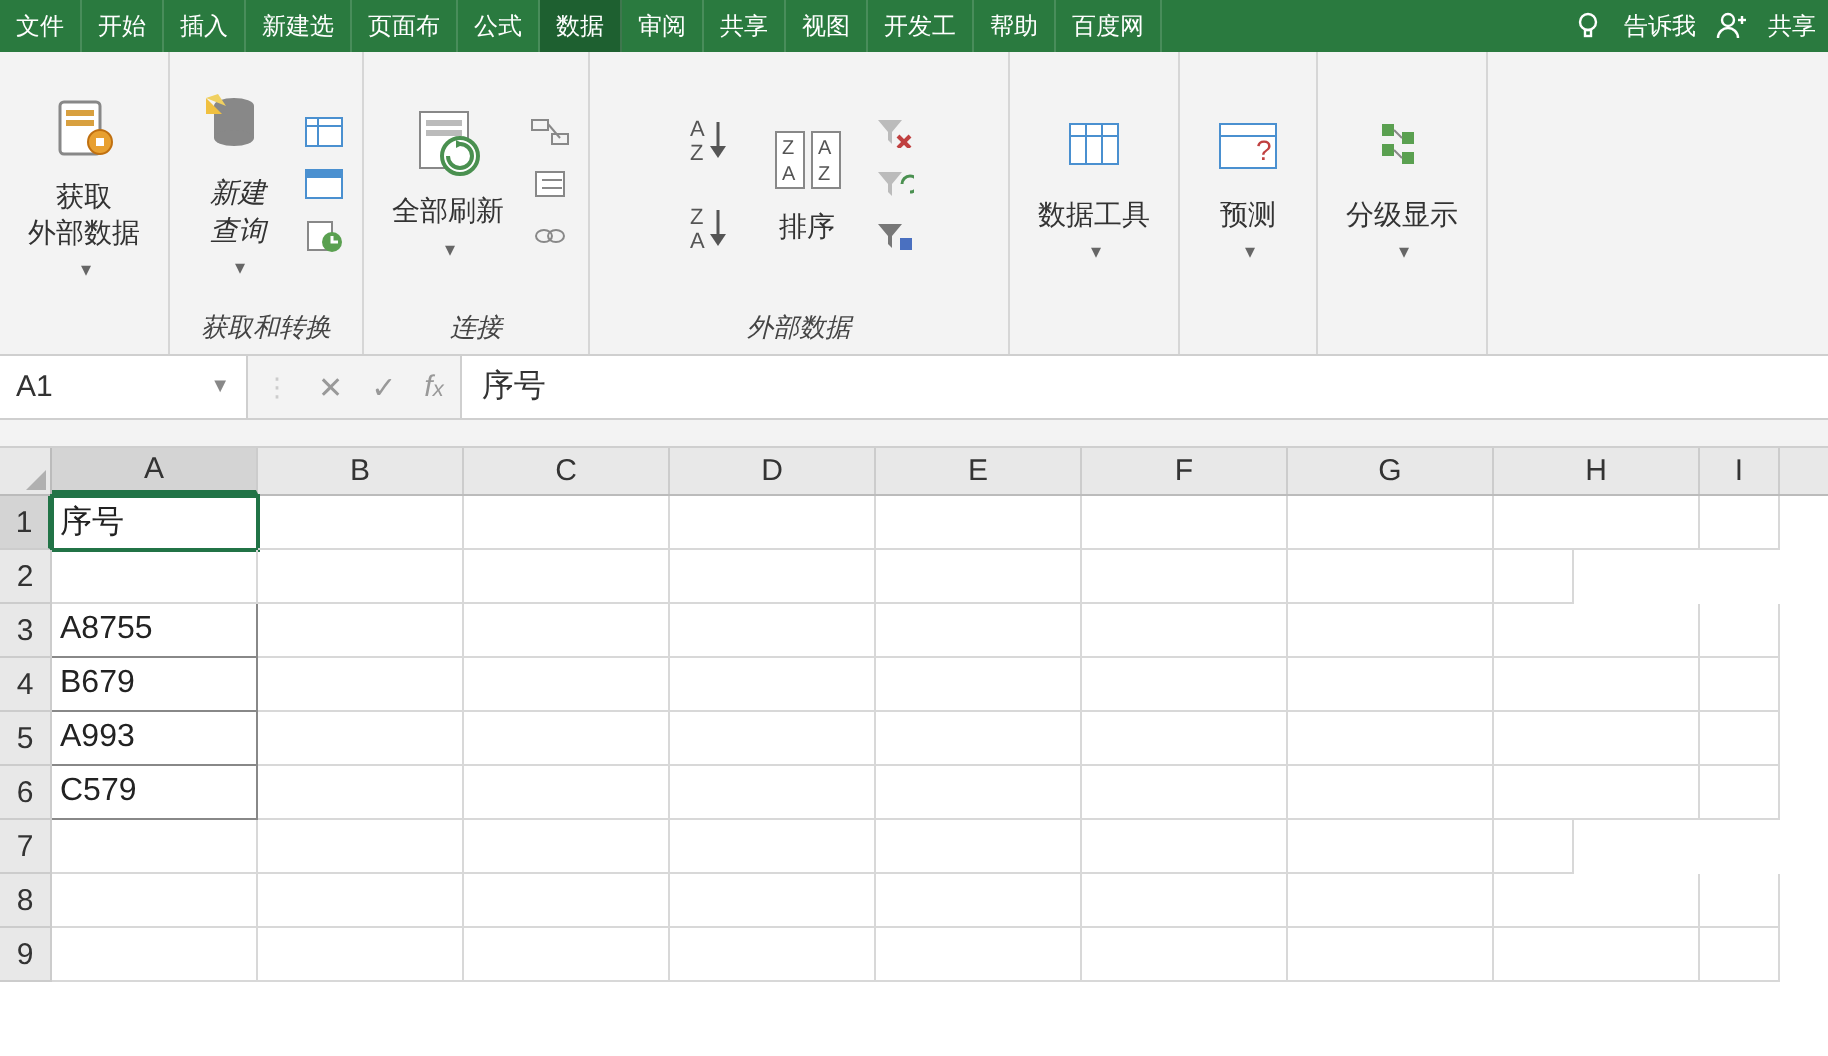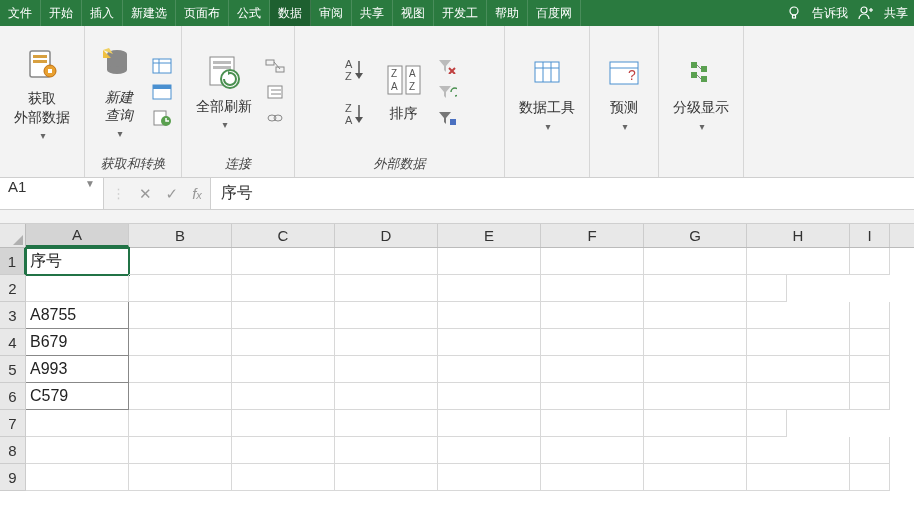--- a/index.html
+++ b/index.html
@@ -20,21 +20,21 @@
 .ribbon-group-label { font-size: 13px; color: #444; padding: 4px 0 2px; font-style: italic; }
 .big-btn { display: flex; flex-direction: column; align-items: center; gap: 4px; padding: 2px 6px; cursor: pointer; }
 .big-btn .icon-box { width: 40px; height: 40px; display: flex; align-items: center; justify-content: center; }
 .big-btn .lbl { font-size: 14px; color: #333; text-align: center; line-height: 1.3; }
 .small-icons { display: flex; flex-direction: column; gap: 4px; }
 .small-icon { width: 22px; height: 22px; display: flex; align-items: center; justify-content: center; cursor: pointer; }
 .dd { font-size: 10px; color: #666; margin-left: 2px; }
 
 
 .formula-bar { height: 32px; border-bottom: 1px solid #cfcfcf; display: flex; align-items: stretch; background: #fff; }
-.namebox { width: 104px; border-right: 1px solid #cfcfcf; display: flex; padding: 0 8px; font-size: 15px; color: #333; }
+.namebox { width: 124px; border-right: 1px solid #cfcfcf; display: flex; align-items: center; padding: 0 8px; font-size: 15px; color: #333; }
 .namebox .dd2 { margin-left: auto; color: #888; font-size: 10px; }
 .fb-btns { display: flex; align-items: center; padding: 0 8px; gap: 14px; border-right: 1px solid #cfcfcf; background: #f3f3f3; }
 .fb-btn { color: #999; cursor: pointer; font-size: 15px; }
 .fb-input { flex: 1; padding: 0 10px; display: flex; align-items: center; font-size: 16px; color: #333; }
 
 
 .spacer-row { height: 14px; background: #f3f3f3; border-bottom: 1px solid #cfcfcf; }
 
 
 .grid { display: flex; flex-direction: column; }

